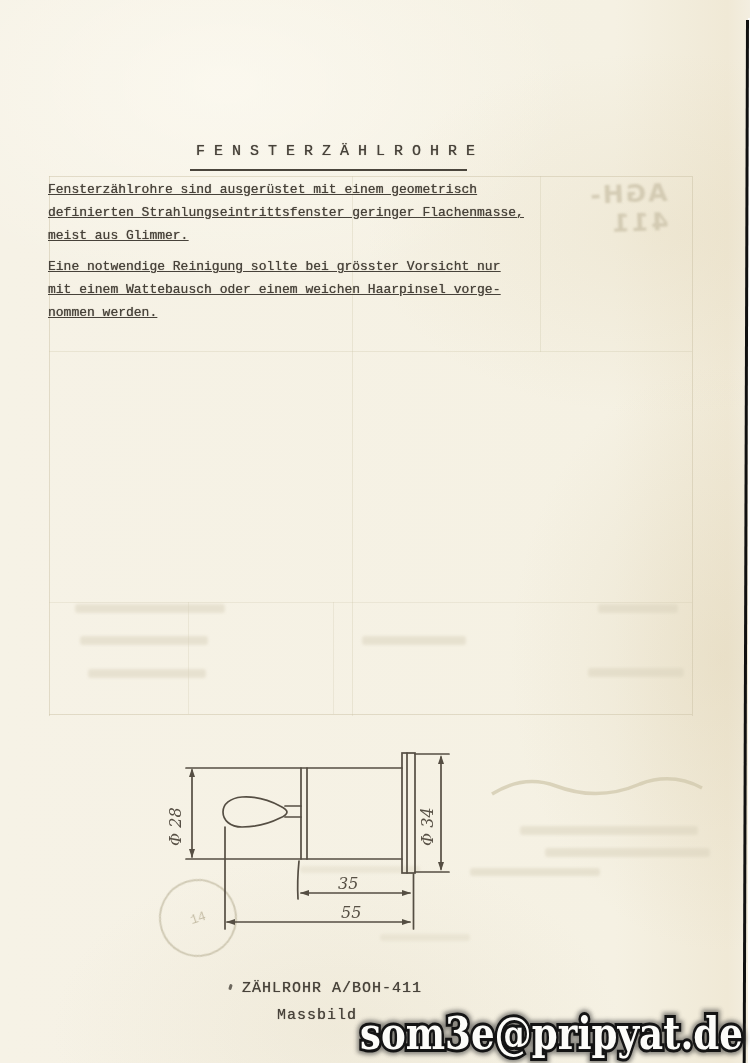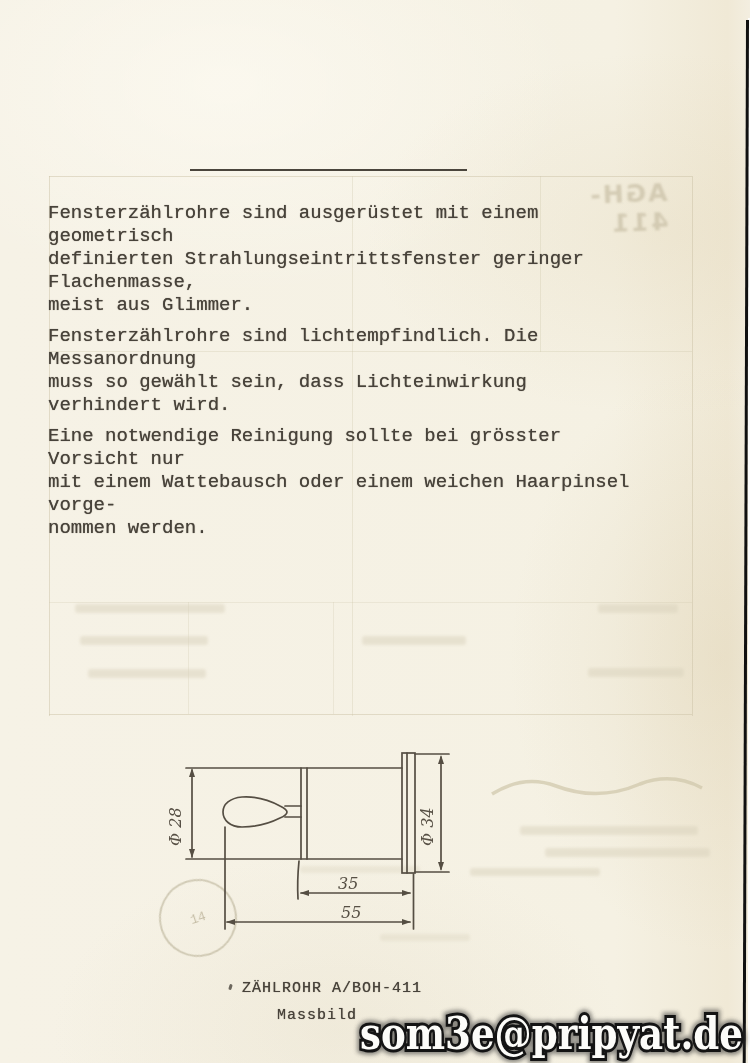--- a/index.html
+++ b/index.html
@@ -29,21 +29,21 @@
     color:rgba(160,150,118,.55);font-size:13px;display:flex;align-items:center;justify-content:center;
     transform:rotate(-18deg);
   }
   .gwave{position:absolute;left:0;top:0;}
   
   .ink{color:#47423a;text-shadow:0 0 .8px rgba(70,62,50,.85);}
   .title{
     position:absolute;left:196px;top:143px;font-size:15px;white-space:nowrap;
   }
   .underline{position:absolute;left:190px;top:169px;width:277px;height:2px;background:#4a453c;box-shadow:0 3px 0 -1px rgba(74,69,60,.55);}
-  .bodytext{position:absolute;left:48px;top:202px;width:585px;font-size:19px;line-height:23px;}
+  .bodytext{position:absolute;left:48px;top:178px;width:585px;font-size:13px;line-height:23px;text-decoration:underline;}
   .bodytext p{margin:0 0 8px 0;white-space:pre-line;}
   .caption1{position:absolute;left:242px;top:980px;font-size:15px;letter-spacing:1px;}
   .caption2{position:absolute;left:277px;top:1007px;font-size:15px;letter-spacing:1px;}
   .straydot{position:absolute;left:229px;top:984px;width:3px;height:6px;background:#4a453c;border-radius:2px;transform:rotate(18deg);opacity:.8;}
   
   .drawing{position:absolute;left:140px;top:730px;}
   .drawing path,.drawing line,.drawing rect{stroke:#554e43;stroke-width:1.7;fill:none;stroke-linecap:round;}
   .drawing polygon{fill:#554e43;stroke:none;}
   .dimtxt{font-family:"DejaVu Serif", serif;font-style:italic;font-size:16px;fill:#564f44;stroke:none;}
   
@@ -86,28 +86,27 @@
 
     <svg class="gwave" width="750" height="1063">
       <path d="M 492 794 q 32 -20 64 -8 q 42 16 84 -2 q 32 -12 62 4" stroke="rgba(206,198,170,.7)" stroke-width="3.5" fill="none"></path>
     </svg>
 
     <div class="gstamp">
         <span>14</span>
       </div>
   </div>
 
+  <div class="title ink">F E N S T E R Z Ä H L R O H R E</div>
   <div class="underline"></div>
 
   <div class="bodytext ink">
     <p>Fensterzählrohre sind ausgerüstet mit einem geometrisch
 definierten Strahlungseintrittsfenster geringer Flachenmasse,
 meist aus Glimmer.</p>
-    <p>Fensterzählrohre sind lichtempfindlich. Die Messanordnung
-muss so gewählt sein, dass Lichteinwirkung verhindert wird.</p>
     <p>Eine notwendige Reinigung sollte bei grösster Vorsicht nur
 mit einem Wattebausch oder einem weichen Haarpinsel vorge-
 nommen werden.</p>
   </div>
 
   <svg class="drawing" width="340" height="225" viewBox="140 730 340 225">
 
     <path d="M186,768 H402"></path>
     <path d="M186,859 H402"></path>
     <path d="M301,768 V859"></path>

